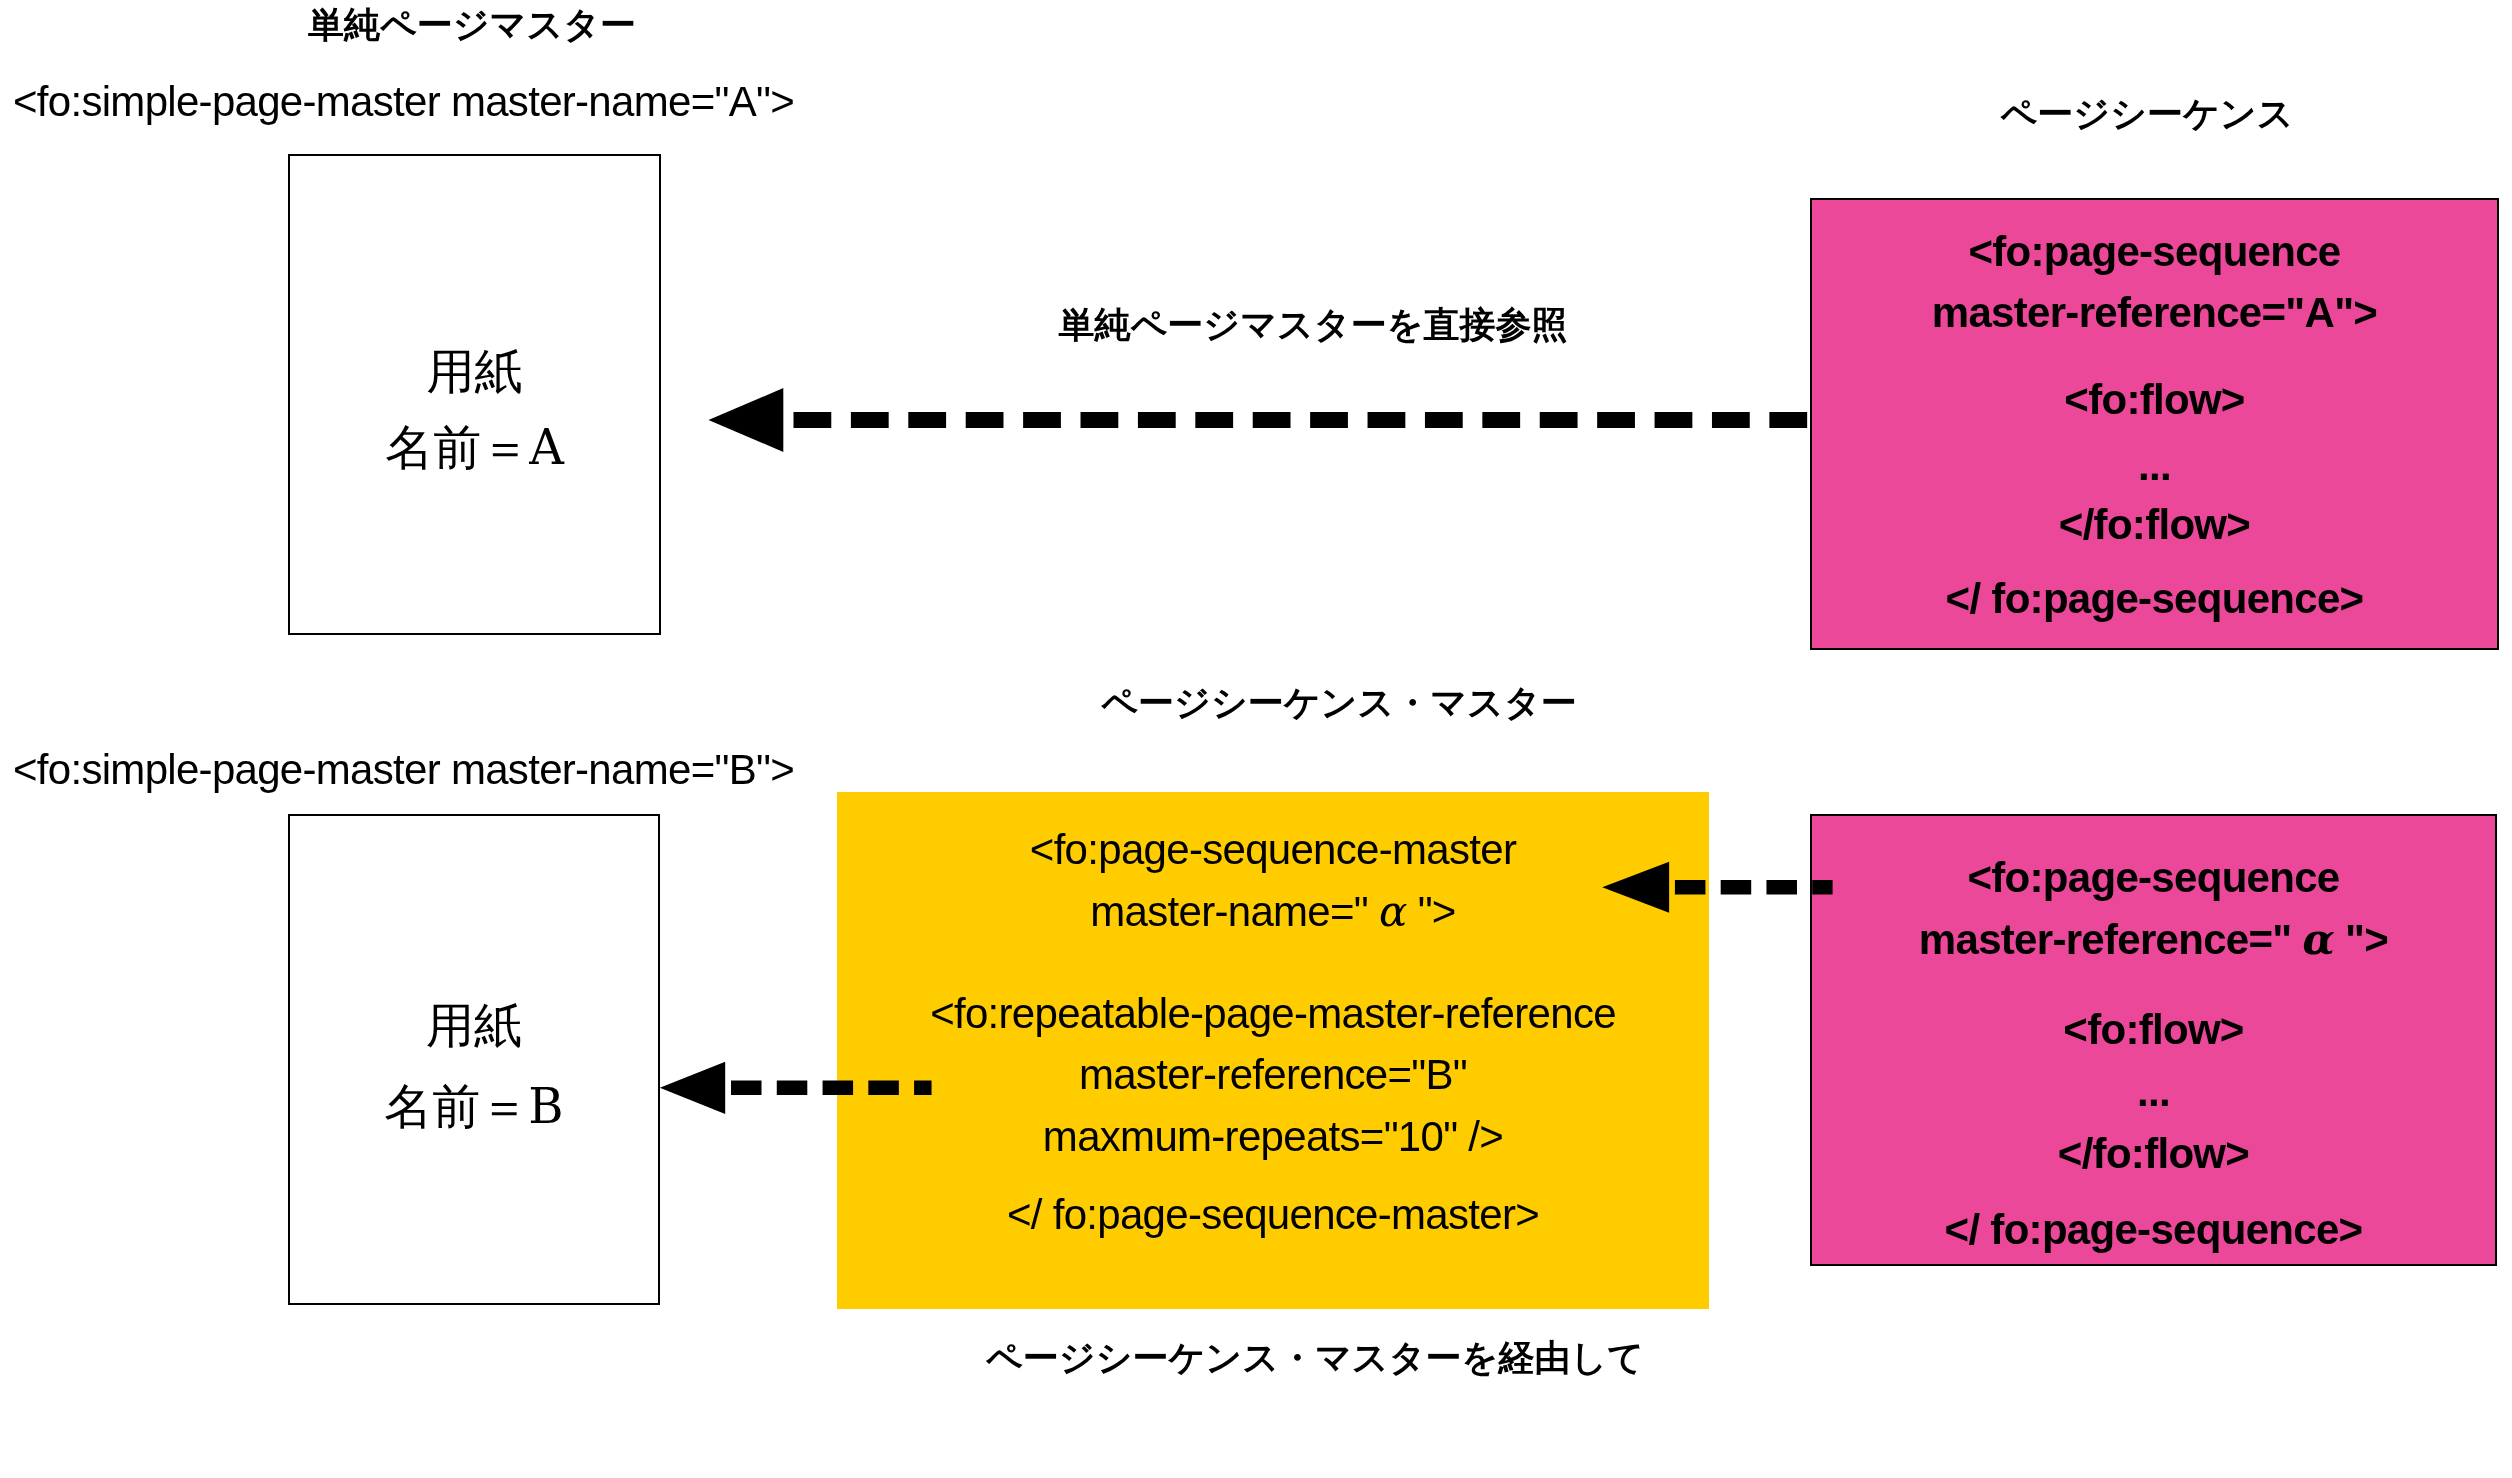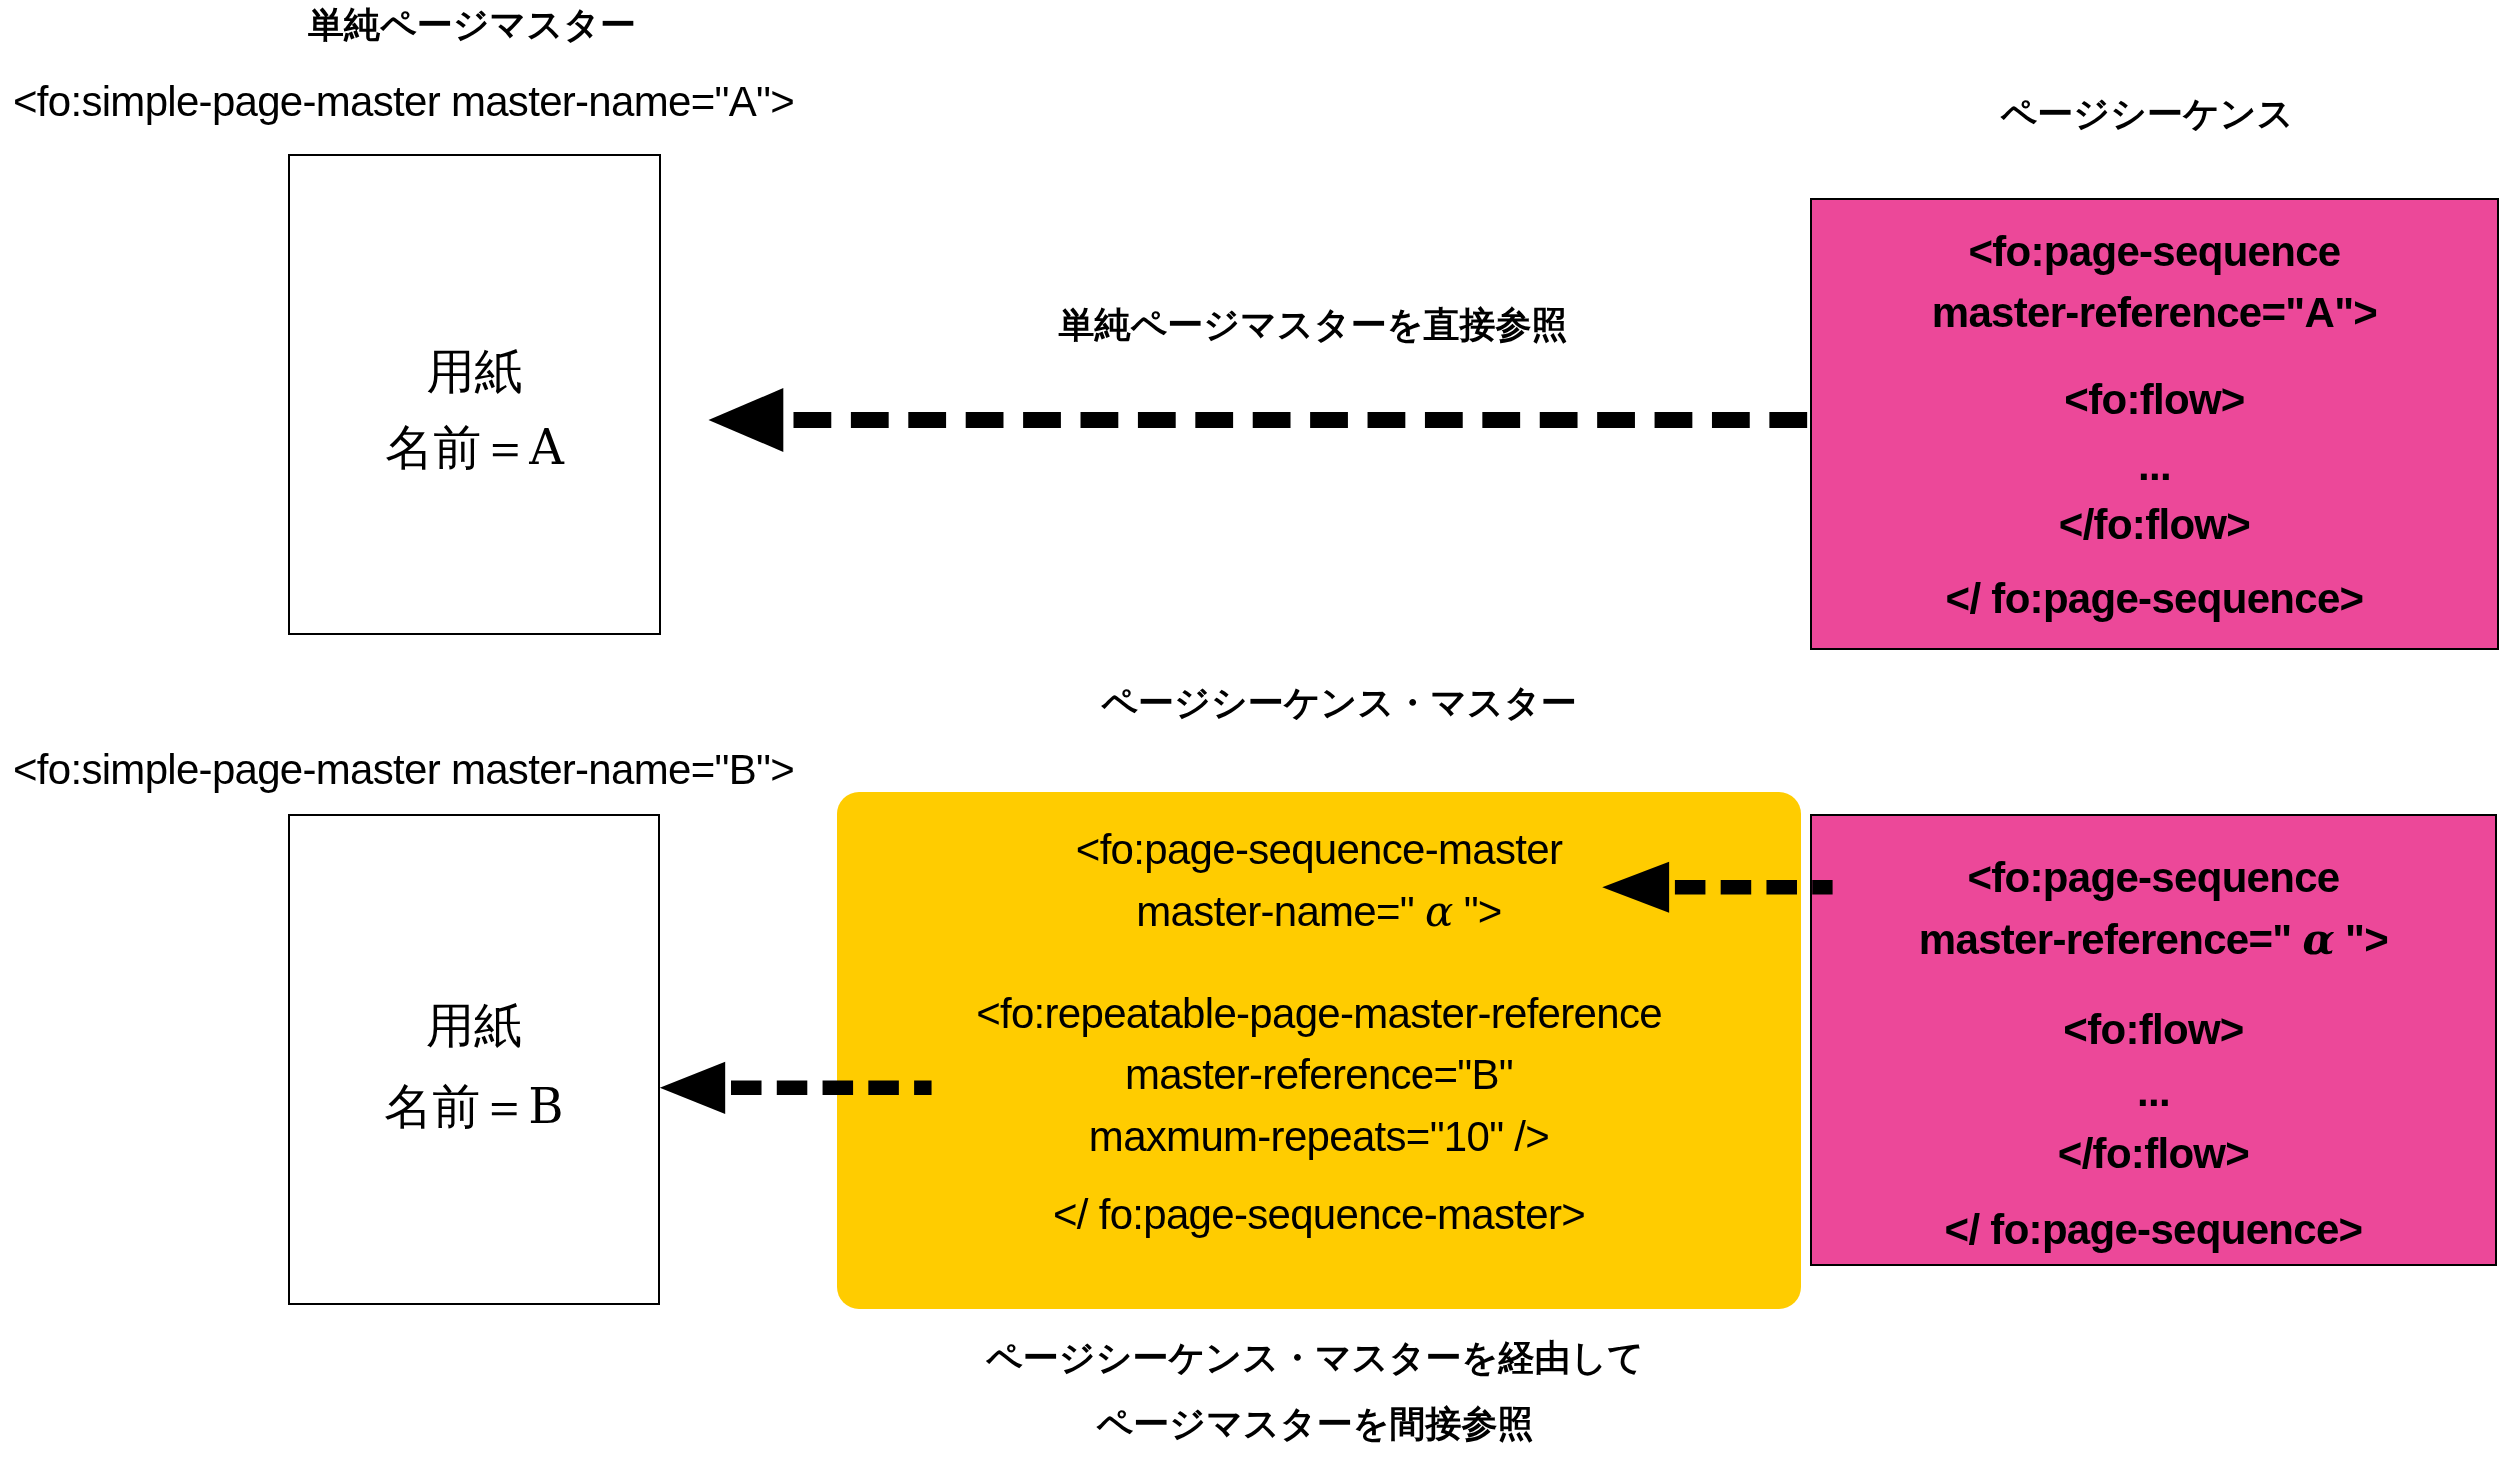--- a/index.html
+++ b/index.html
@@ -49,40 +49,39 @@
 
   <div class="abs jtitle cx" style="left:1339px;top:685px;">ページシーケンス・マスター</div>
 
   <div class="abs code" style="left:13px;top:749px;">&lt;fo:simple-page-master master-name="B"&gt;</div>
 
   <div class="abs pagebox" style="left:288px;top:814px;width:368px;height:487px;">
     <div class="paper-line" style="top:43%;">用紙</div>
     <div class="paper-line" style="top:59.5%;">名前＝B</div>
   </div>
 
-  <div class="abs orangebox" style="left:837px;top:792px;width:964px;height:517px;border-radius:22px;">
+  <div class="abs orangebox" style="left:837px;top:792px;width:872px;height:517px;">
     <div class="boxline" style="top:58px;">&lt;fo:page-sequence-master</div>
     <div class="boxline" style="top:120px;"><span>master-name=" </span><span class="alpha">α</span><span> "&gt;</span></div>
     <div class="boxline" style="top:222px;">&lt;fo:repeatable-page-master-reference</div>
     <div class="boxline" style="top:283px;">master-reference="B"</div>
     <div class="boxline" style="top:345px;">maxmum-repeats="10" /&gt;</div>
     <div class="boxline" style="top:423px;">&lt;/ fo:page-sequence-master&gt;</div>
   </div>
 
   <div class="abs greenbox" style="left:1810px;top:814px;width:683px;height:448px;">
     <div class="boxline" style="top:62px;">&lt;fo:page-sequence</div>
     <div class="boxline" style="top:124px;"><span>master-reference=" </span><span class="alpha">α</span><span> "&gt;</span></div>
     <div class="boxline" style="top:214px;">&lt;fo:flow&gt;</div>
     <div class="boxline" style="top:276px;">...</div>
     <div class="boxline" style="top:338px;">&lt;/fo:flow&gt;</div>
     <div class="boxline" style="top:414px;">&lt;/ fo:page-sequence&gt;</div>
   </div>
 
   <div class="abs jtitle cxy" style="left:1315px;top:1358px;">ページシーケンス・マスターを経由して</div>
-  <div class="abs jtitle cxy" style="left:1315px;top:1424px;">ページマスターを間接参照</div>
 
   <svg class="arrows" width="2512" height="1478" viewBox="0 0 3457 2034">
 
     <g>
       <polygon points="975,578 1078,534 1078,622" fill="#000"></polygon>
       <line x1="1092" y1="578" x2="2505" y2="578" stroke="#000" stroke-width="22" stroke-dasharray="52 27"></line>
     </g>
 
     <g>
       <polygon points="908,1497 998,1461 998,1533" fill="#000"></polygon>

